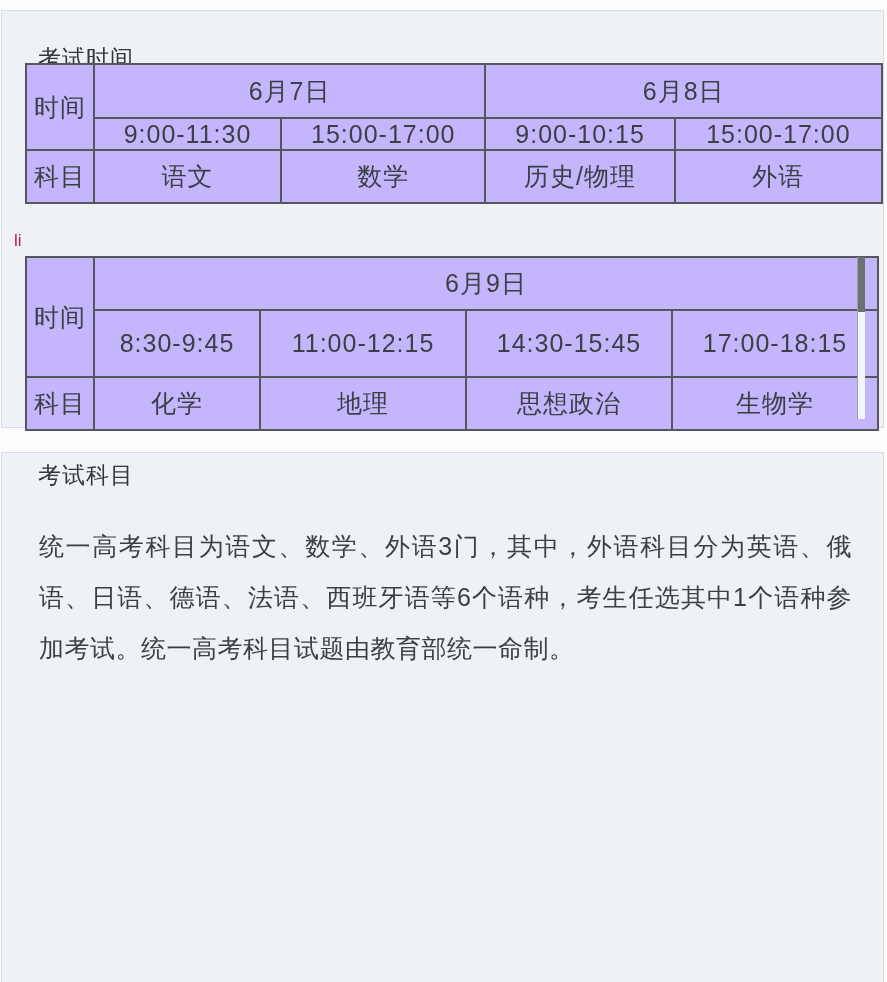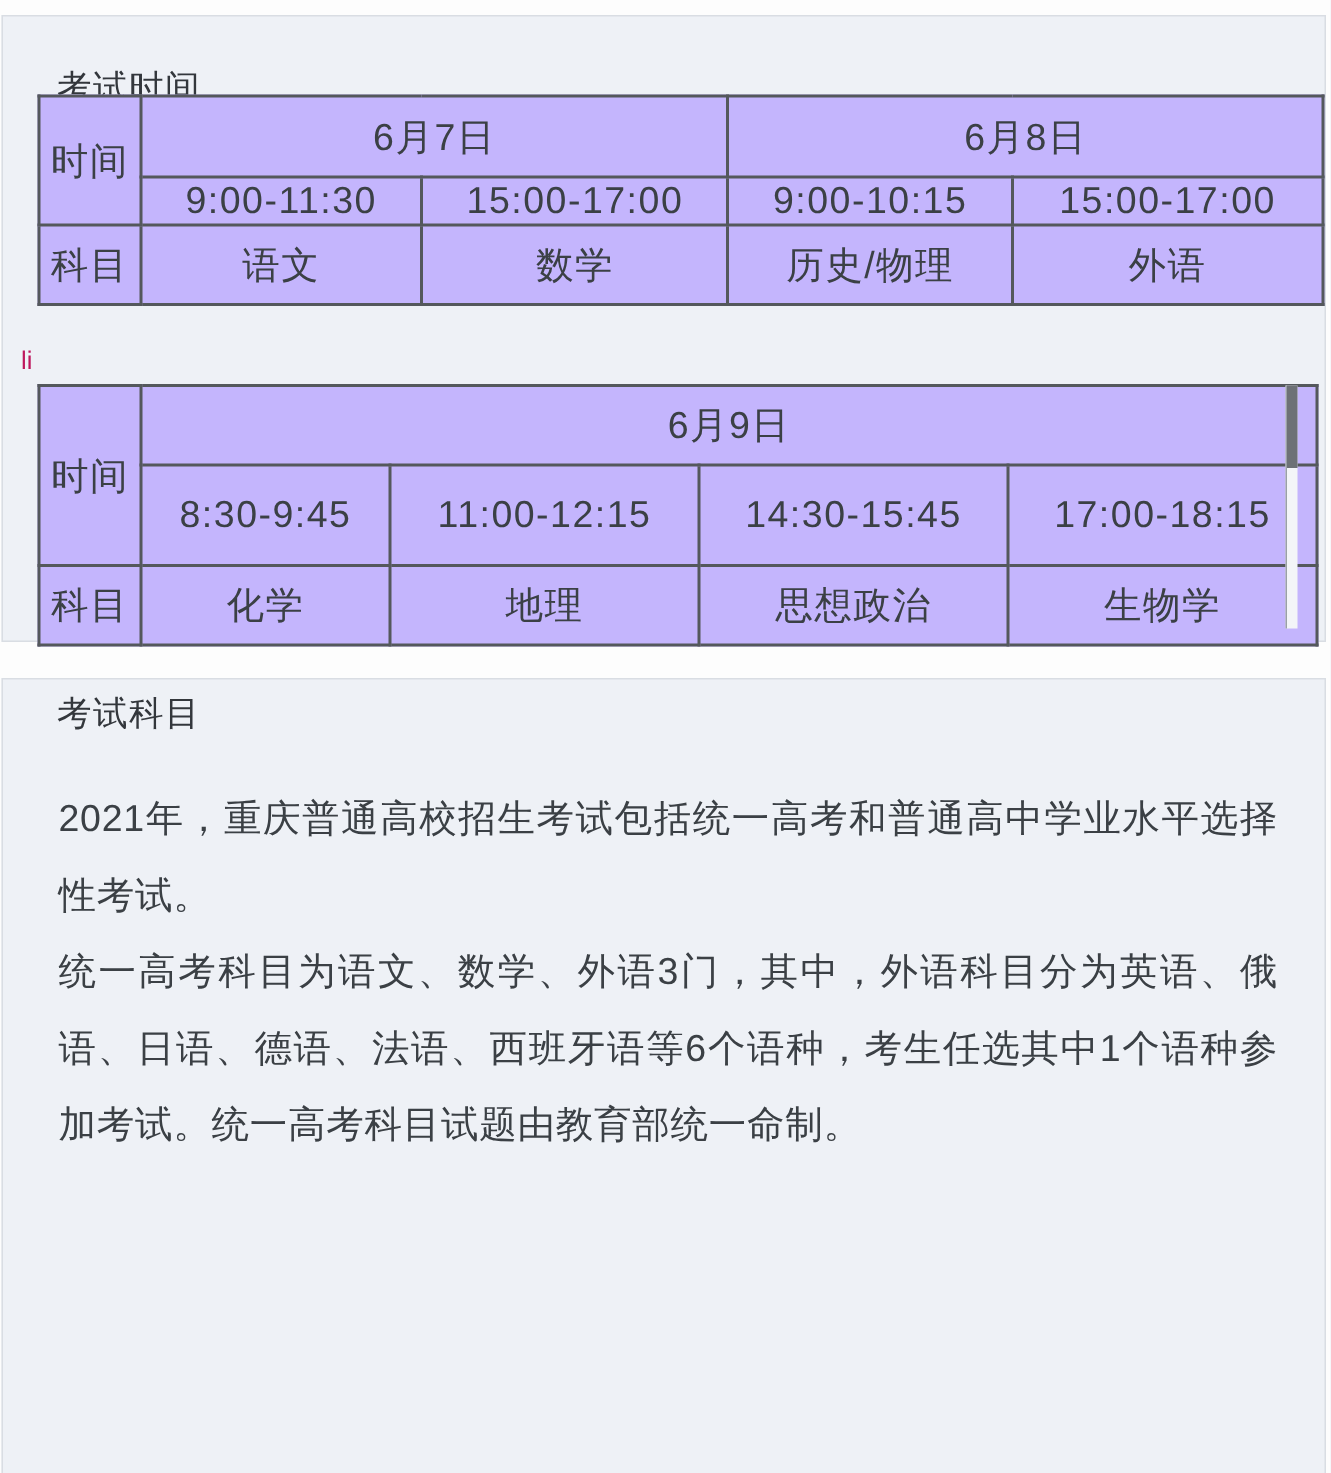--- a/index.html
+++ b/index.html
@@ -123,16 +123,15 @@
   <div id="scrollbar">
     <div class="thumb"></div>
   </div>
 </div>
 
 <div class="panel" id="panel-subjects">
 
   <div class="section-title">考试科目</div>
 
   <div class="body-text">
-    <p>2021年，重庆普通高校招生考试包括统一高考和普通高中学业水平选择性考试。</p>
     <p>统一高考科目为语文、数学、外语3门，其中，外语科目分为英语、俄语、日语、德语、法语、西班牙语等6个语种，考生任选其中1个语种参加考试。统一高考科目试题由教育部统一命制。</p>
   </div>
 </div>
 
 </body></html>

